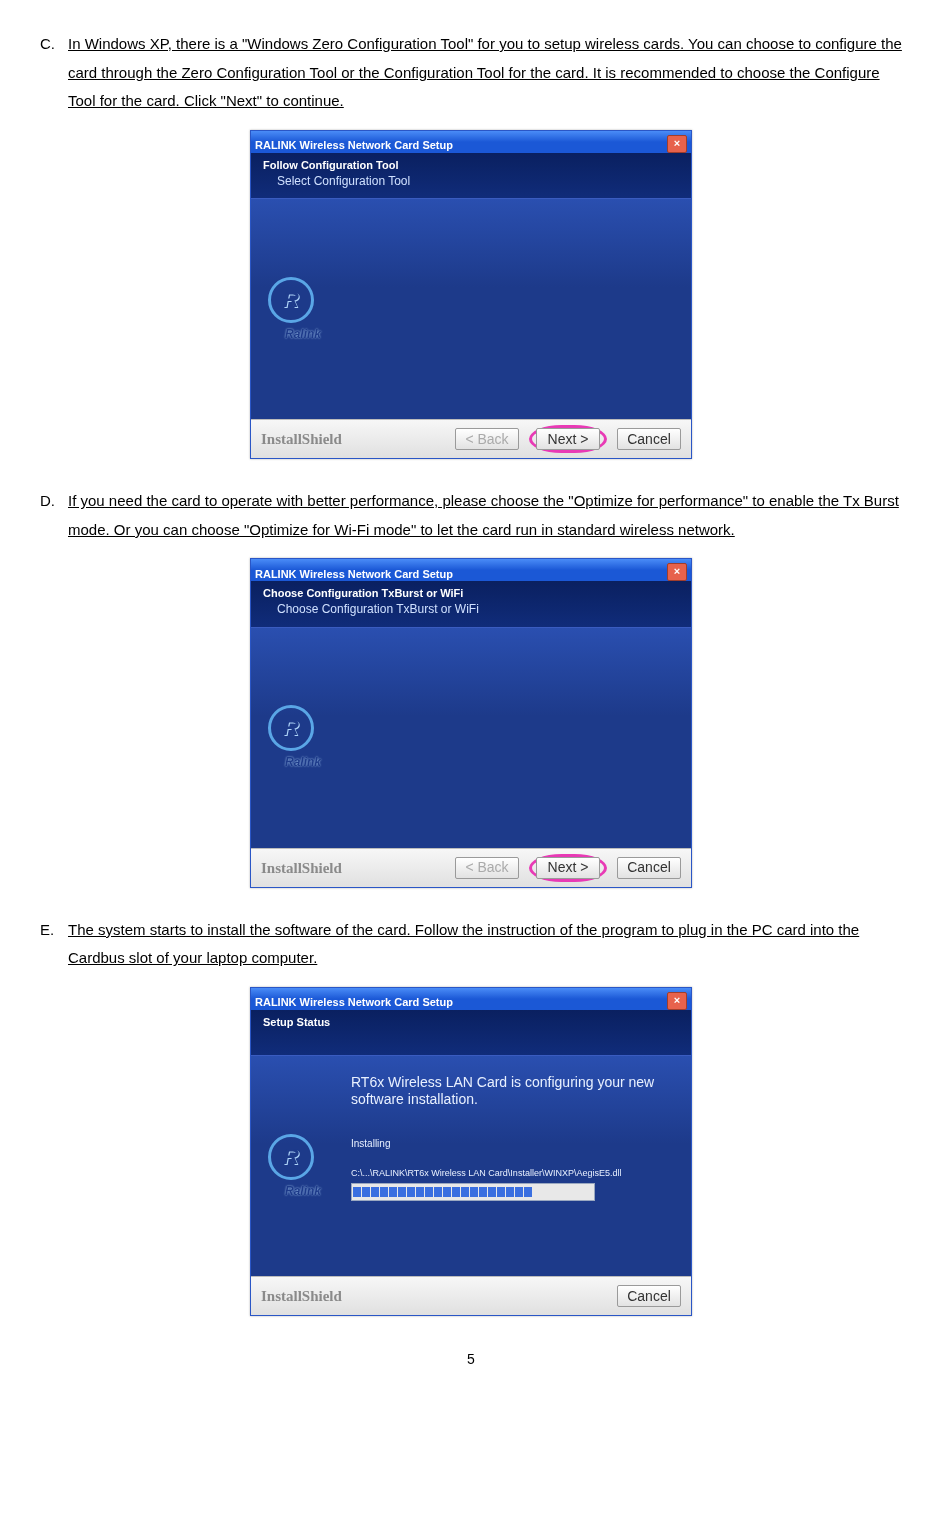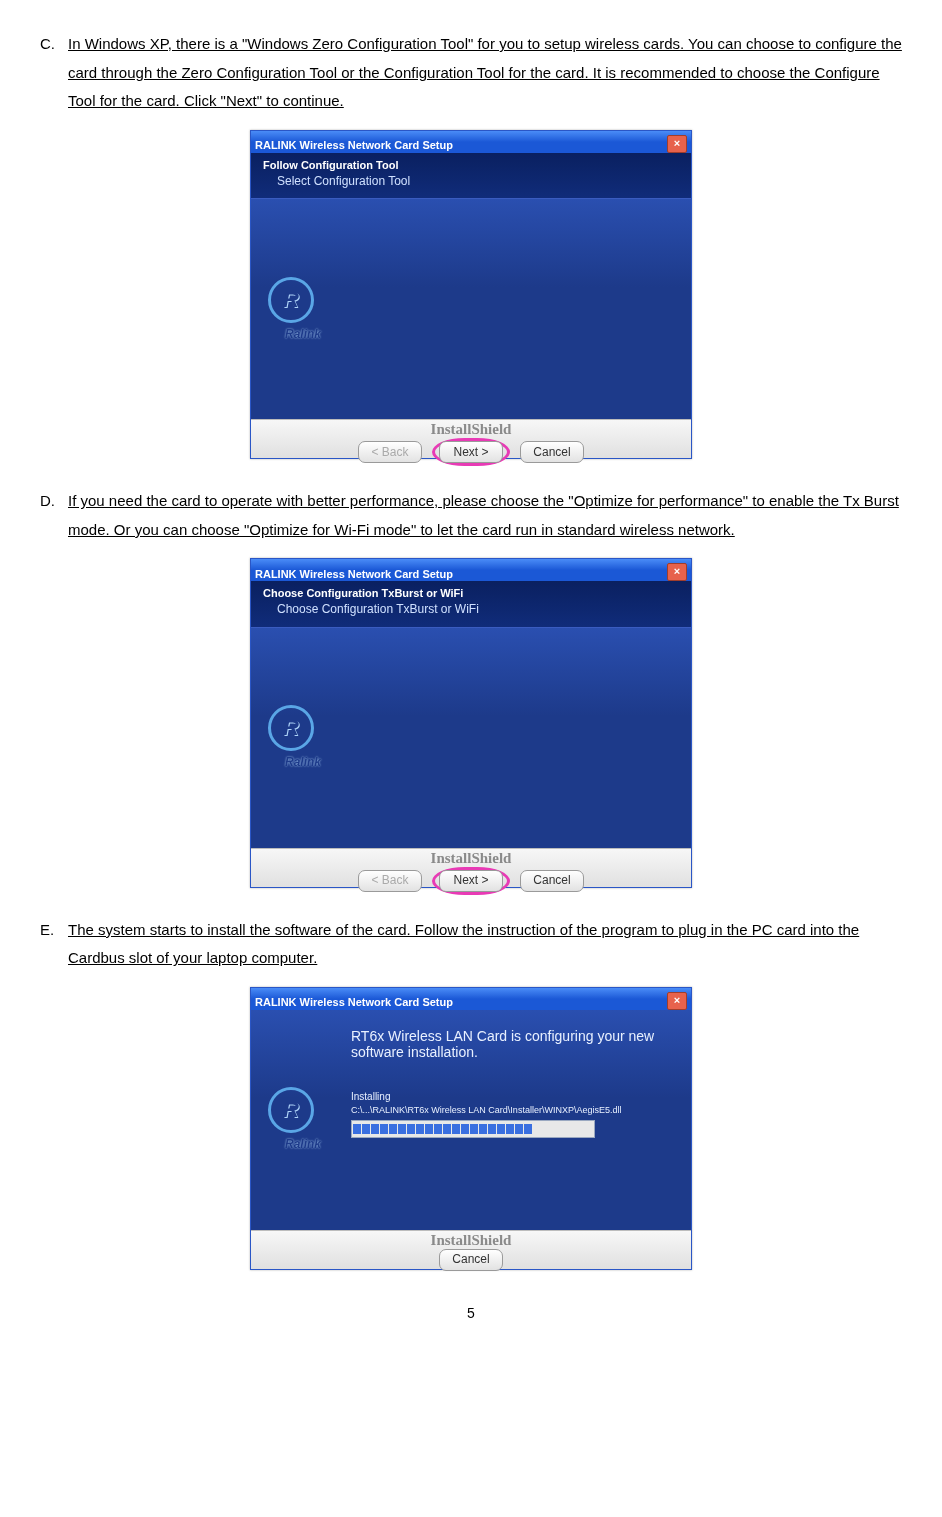--- a/index.html
+++ b/index.html
@@ -150,21 +150,21 @@
     padding: 1px 3px;
   }
   .progress-text {
     font-size: 14px;
     color: #e8f0ff;
     margin-bottom: 30px;
   }
   .installing-label {
     font-size: 10px;
     color: #e8f0ff;
-    margin-bottom: 2px;
+    margin-bottom: 18px;
   }
   .path {
     font-size: 9px;
     color: #e8f0ff;
     margin-bottom: 4px;
   }
   .prog-outer {
     height: 14px;
     background: #e8e8e8;
     border: 1px solid #9aa8c0;
@@ -182,40 +182,39 @@
   .button-bar {
     height: 38px;
     background: linear-gradient(to bottom, #f7f7f7, #e0e0e0);
     border-top: 1px solid #bcbcbc;
     display: flex;
     align-items: center;
     padding: 0 10px;
     justify-content: space-between;
     font-size: 10px;
     color: #888;
-    flex-direction: column;
   }
   .button-bar .bb-left {
     font-weight: bold;
     font-family: 'Times New Roman', serif;
     font-size: 15px;
     color: #8a8a8a;
   }
   .button-bar .bb-right {
     display: flex;
     gap: 10px;
     align-items: center;
   }
   .btn {
     min-width: 62px;
     height: 20px;
     background: linear-gradient(to bottom, #fff, #e2e2e2);
     border: 1px solid #9a9a9a;
-    border-radius: 7px;
-    font-size: 12px;
+    border-radius: 2px;
+    font-size: 14px;
     display: flex;
     align-items: center;
     justify-content: center;
     color: #333;
   }
   .btn.disabled {
     color: #aaa;
   }
   .next-oval {
     border: 3px solid #e83ab5;
@@ -308,20 +307,24 @@
   <div class="letter">E.</div>
   <div class="desc">The system starts to install the software of the card. Follow the instruction of the program to plug in the PC card into the Cardbus slot of your laptop computer.</div>
 </div>
 
 <div class="screenshot-wrap">
   <div class="install-window">
     <div class="titlebar">
       <span>RALINK Wireless Network Card Setup</span>
       <div class="tb-close">×</div>
     </div>
+    <div class="panel-head">
+      <div class="ph-title">Setup Status</div>
+      <div class="ph-sub">&nbsp;</div>
+    </div>
     <div class="panel-body">
       <div class="sidebar">
         <div class="logo">
           <div class="ring"></div>
           <div class="brand">Ralink</div>
         </div>
       </div>
       <div class="content" style="padding-top:18px;">
         <div class="progress-text">RT6x Wireless LAN Card is configuring your new software installation.</div>
         <div class="installing-label">Installing</div>

